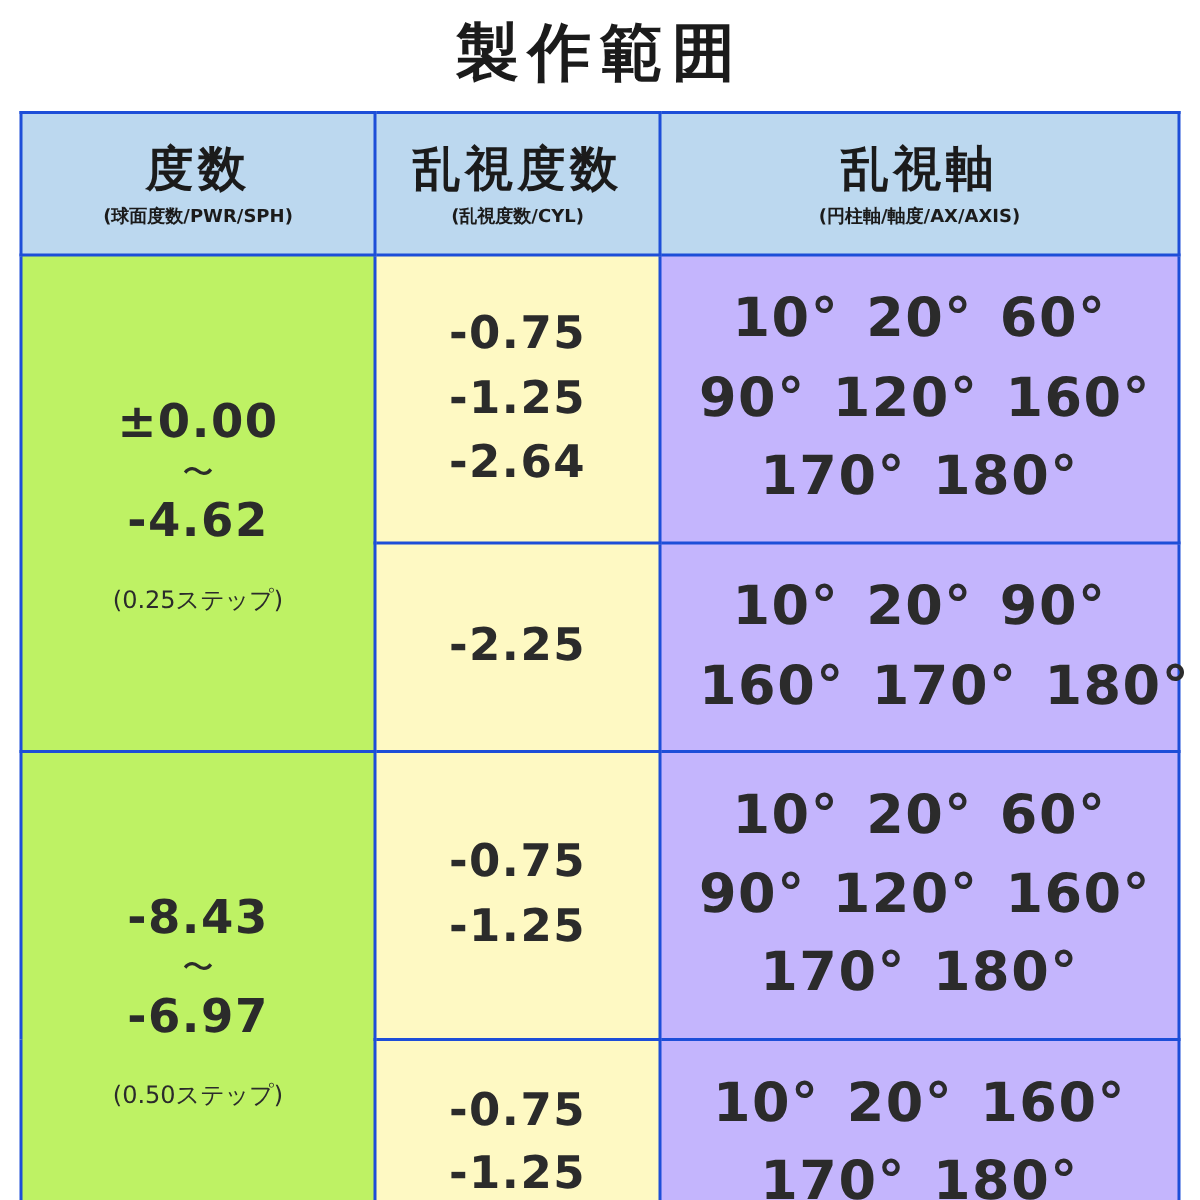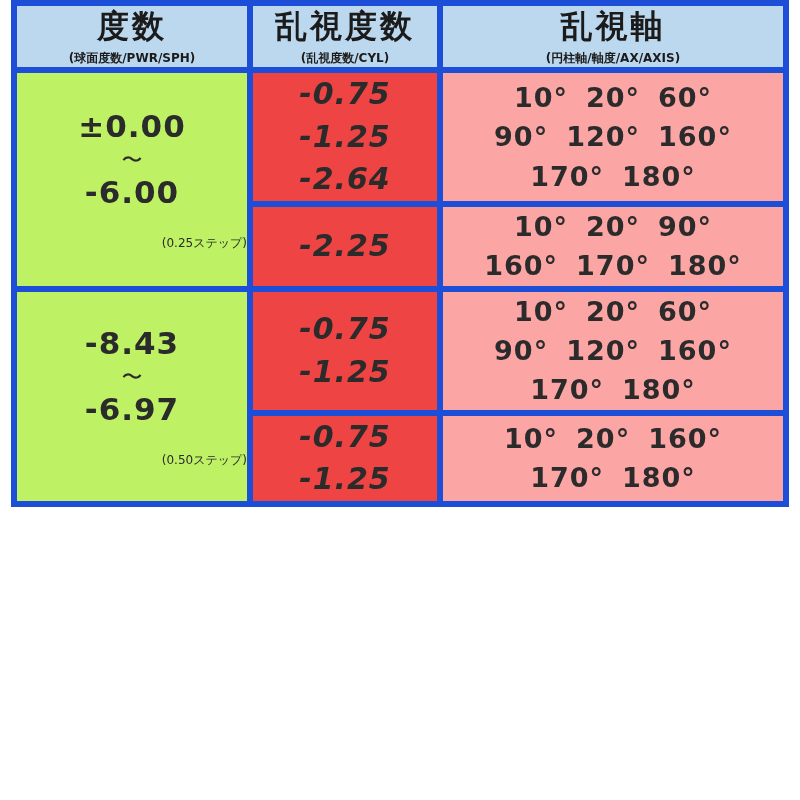--- a/index.html
+++ b/index.html
@@ -29,22 +29,22 @@
     margin: 10px 0 14px 0;
     line-height: 1.2;
   }
   table.spec {
     border-collapse: collapse;
     width: 772px;
     margin: 0 auto;
     table-layout: fixed;
   }
   table.spec td, table.spec th {
-    border: 6px solid #1d4ed8;
-    padding: 0;
+    border: 2px solid #1d4ed8;
+    padding: 16px;
     vertical-align: middle;
     text-align: center;
   }
   thead th {
     background: #bcd8ef;
     color: #1b1b1b;
     padding: 10px 4px 12px 4px;
   }
   .hdr-main {
     font-size: 32px;
@@ -74,50 +74,49 @@
     line-height: 1.35;
     display: block;
     letter-spacing: 1px;
   }
   .pwr-tilde {
     font-size: 21px;
     display: block;
     line-height: 1.15;
   }
   .pwr-step {
-    font-size: 12px;
+    font-size: 16px;
     display: block;
     margin-top: 21px;
-    text-align: right;
   }
   td.cyl-cell {
-    background: #ef4444;
+    background: #fef9c3;
     font-size: 30px;
     font-weight: bold;
     line-height: 1.42;
     padding: 10px 4px;
     letter-spacing: 1px;
-    font-style: italic;
   }
   td.ax-cell {
-    background: #fca5a5;
-    font-size: 27px;
+    background: #c4b5fd;
+    font-size: 36px;
     font-weight: bold;
     line-height: 1.46;
     padding: 10px 6px;
     letter-spacing: 1px;
   }
   .line { display: block; white-space: nowrap; }
   .ax-line span { margin: 0 9px; }
 </style>
 </head>
 <body>
 
 <div class="page">
 
+  <div class="title">製作範囲</div>
 
   <table class="spec">
     <colgroup>
       <col class="col-pwr">
       <col class="col-cyl">
       <col class="col-ax">
     </colgroup>
     <thead>
       <tr>
         <th>
@@ -133,21 +132,21 @@
           <span class="hdr-sub">(円柱軸/軸度/AX/AXIS)</span>
         </th>
       </tr>
     </thead>
     <tbody>
 
       <tr>
         <td class="pwr-cell" rowspan="2">
           <span class="pwr-main">±0.00</span>
           <span class="pwr-tilde">〜</span>
-          <span class="pwr-main">-6.00</span>
+          <span class="pwr-main">-4.62</span>
           <span class="pwr-step">(0.25ステップ)</span>
         </td>
         <td class="cyl-cell">
           <span class="line">-0.75</span>
           <span class="line">-1.25</span>
           <span class="line">-2.64</span>
         </td>
         <td class="ax-cell">
           <span class="line ax-line">
             <span>10°</span><span>20°</span><span>60°</span>

